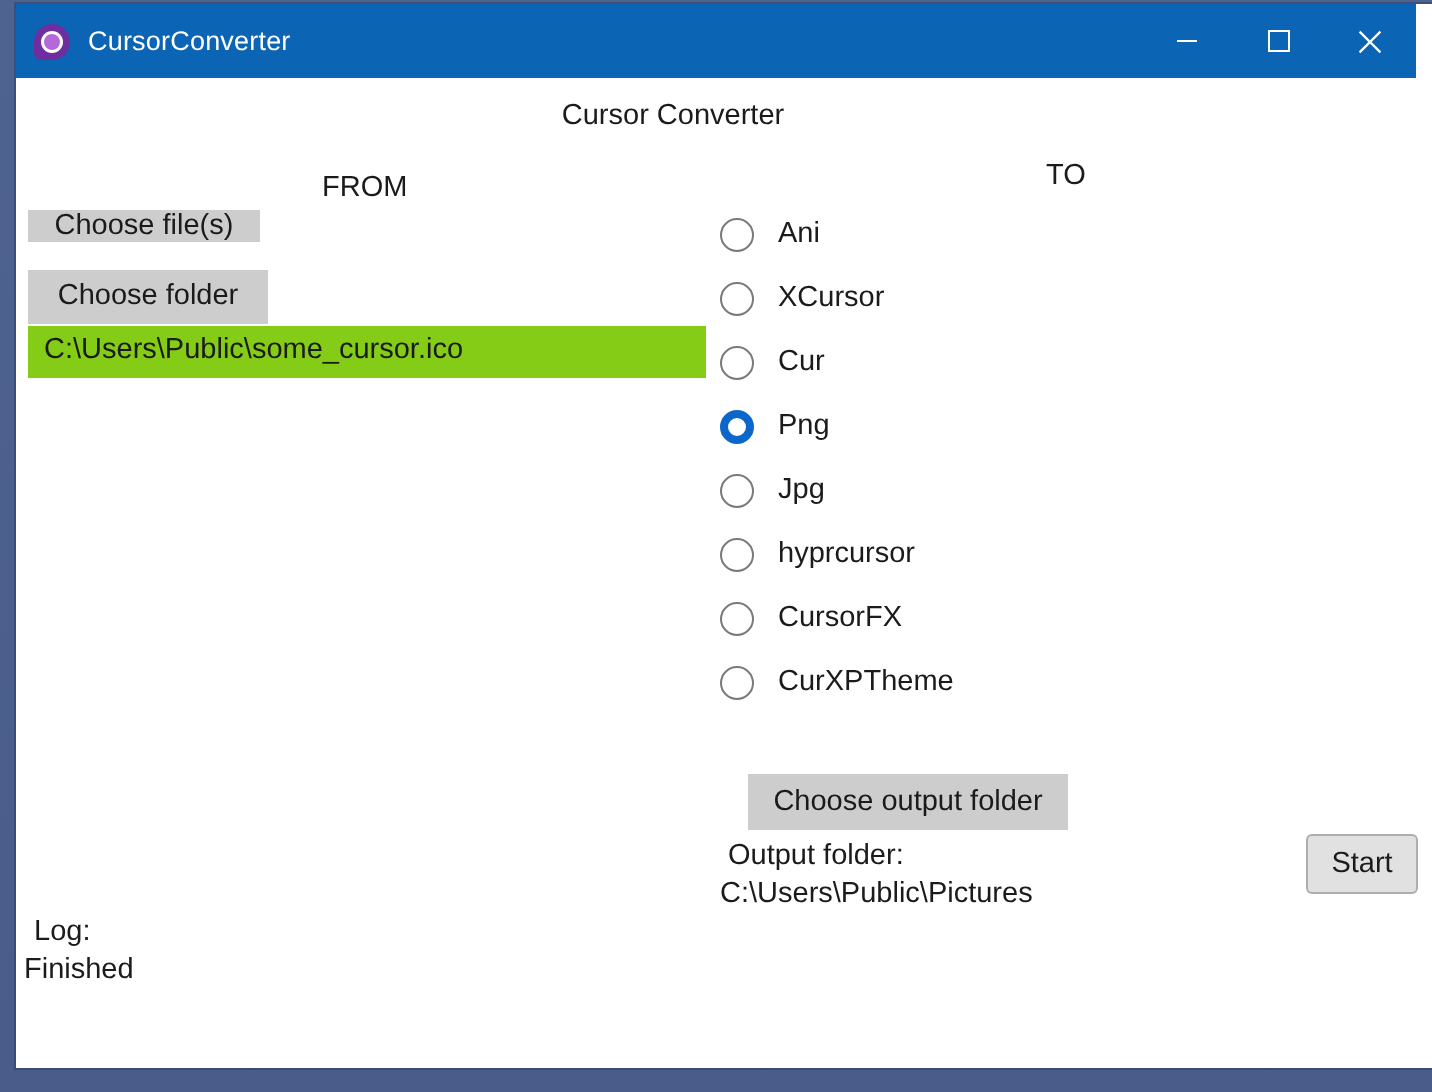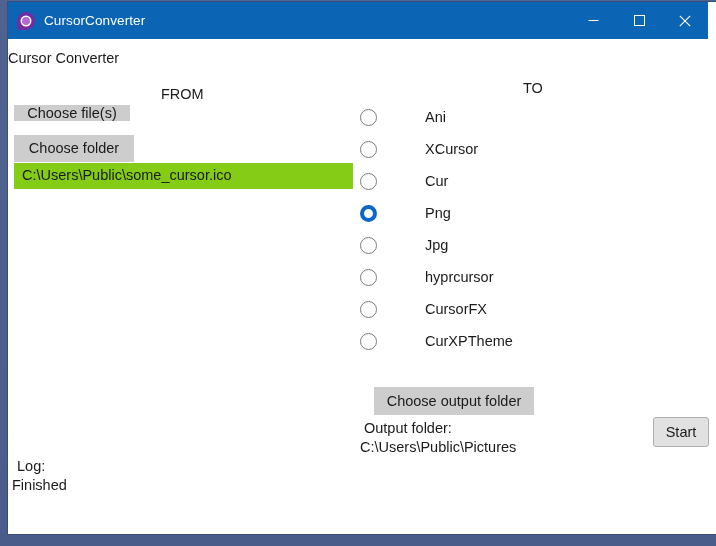--- a/index.html
+++ b/index.html
@@ -92,21 +92,21 @@
     left: 0; top: 37px;
     width: 700px;
     height: 495px;
     background: #ffffff;
   }
 
   .page-title {
     position: absolute;
     left: 0; top: 11px;
     width: 657px;
-    text-align: left;
+    text-align: center;
     font-size: 14.5px;
     color: #1b1b1b;
   }
 
   .col-label {
     position: absolute;
     font-size: 14.5px;
     color: #1b1b1b;
   }
   .col-label.from { left: 153px; top: 47px; }
@@ -149,21 +149,20 @@
   .radio-list {
     position: absolute;
     left: 352px; top: 62px;
     width: 220px;
   }
   .radio-row {
     position: relative;
     height: 32px;
     display: flex;
     align-items: center;
-    gap: 36px;
   }
   .radio-mark {
     width: 17px; height: 17px;
     border-radius: 50%;
     border: 1.5px solid #7a7a7a;
     background: #ffffff;
     box-sizing: border-box;
     flex: 0 0 auto;
     margin-right: 12px;
     position: relative;

